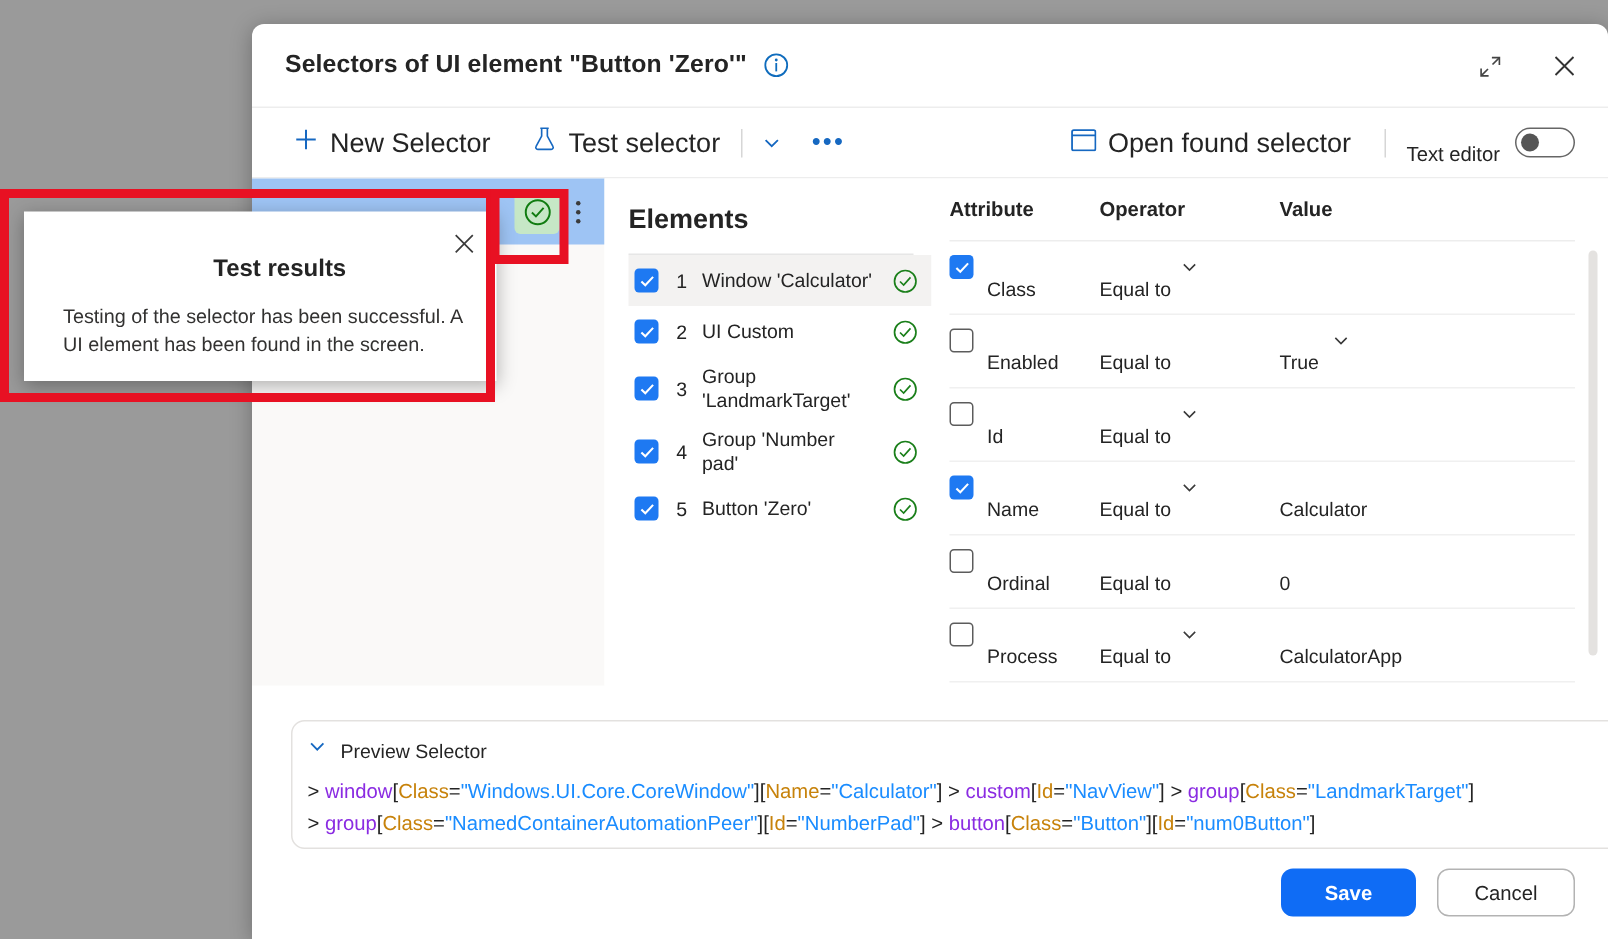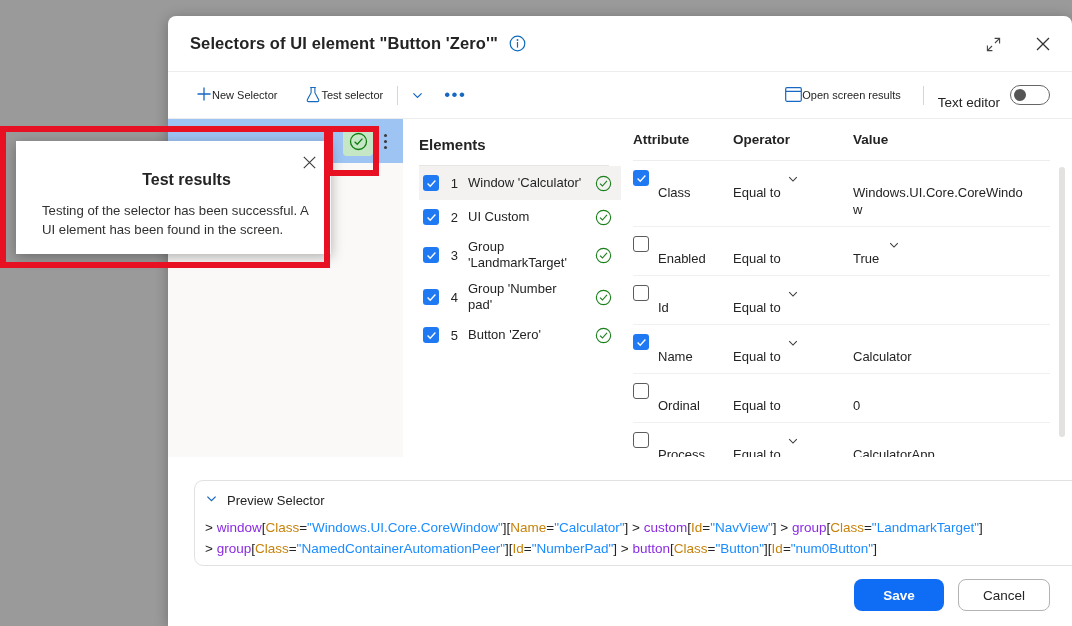--- a/index.html
+++ b/index.html
@@ -49,22 +49,22 @@
   }
 
   
   #toolbar {
     position: relative; height: 47px;
     border-bottom: 1px solid #ededed;
     display: flex; align-items: center;
   }
   .tb-group-left { display: flex; align-items: center; margin-left: 20px; gap: 0; }
   .tb-item {
-    display: flex; align-items: center; 
-    padding: 5px 8px; cursor: pointer; font-size: 11px; color: #242424;
+    display: flex; align-items: center; gap: 8px;
+    padding: 5px 8px; cursor: pointer; font-size: 18px; color: #242424;
     white-space: nowrap;
   }
   .tb-sep {
     width: 1px; height: 19px; background: #d6d6d6; margin: 0 6px;
   }
   .tb-chev { padding: 5px 7px; cursor: pointer; display: flex; align-items: center; }
   .tb-ellipsis {
     padding: 2px 9px; cursor: pointer; color: #1668c1; font-size: 17px;
     letter-spacing: 1.5px; line-height: 10px; margin-left: 4px;
   }
@@ -104,21 +104,21 @@
   .sel-kebab span {
     width: 3px; height: 3px; border-radius: 50%; background: #3b3b3b; display: block;
   }
 
   
   #elements-panel {
     width: 218px; flex: 0 0 218px; padding: 0 0 0 16px; background: #fff;
     position: relative;
   }
   #elements-title {
-    font-size: 15px; font-weight: 600; color: #242424;
+    font-size: 18px; font-weight: 600; color: #242424;
     margin: 17px 0 0 0;
   }
   #elements-rule {
     height: 1px; background: #e6e6e6; margin: 12px 12px 0 0;
   }
   .el-row {
     display: flex; align-items: center; min-height: 34px;
     padding: 5px 8px 5px 4px; gap: 10px;
   }
   .el-row.active { background: #f3f2f1; }
@@ -275,21 +275,21 @@
       <div class="tb-ellipsis">•••</div>
     </div>
     <div id="tb-right">
       <div class="tb-item">
         <span>
           <svg width="17" height="15" viewBox="0 0 17 15">
             <rect x="0.7" y="0.7" width="15.6" height="13.6" rx="1.2" fill="none" stroke="#1668c1" stroke-width="1.2"></rect>
             <path d="M0.7 4.3h15.6" stroke="#1668c1" stroke-width="1.2"></path>
           </svg>
         </span>
-        <span>Open screen results</span>
+        <span>Open found selector</span>
       </div>
       <div class="tb-sep" style="margin:0 14px;"></div>
       <span class="cell-txt" style="font-size:13.5px;">Text editor</span>
       <div class="toggle-track">
         <div class="toggle-knob"></div>
       </div>
     </div>
   </div>
 
   <div id="dlg-body">
@@ -408,23 +408,20 @@
                 </svg>
               </div>
               <span class="cell-txt">Class</span>
             </div>
             <div class="col-op">
               <span class="cell-txt">Equal to</span>
               <span class="chev-sm"><svg width="12" height="12" viewBox="0 0 13 13">
                   <path d="M2.4 4.6 L6.5 8.7 L10.6 4.6" fill="none" stroke="#3a3a3a" stroke-width="1.15"></path>
                 </svg></span>
             </div>
-            <div class="col-val" style="display: flex; align-items: flex-start; gap: 9px;">
-              <span class="cell-txt" style="max-width: 178px; word-break: break-all;">Windows.UI.Core.CoreWindow</span>
-            </div>
           </div>
           <div class="attr-row">
             <div class="col-attr">
               <div class="cbx unchecked"></div>
               <span class="cell-txt">Enabled</span>
             </div>
             <div class="col-op">
               <span class="cell-txt">Equal to</span>
             </div>
             <div class="col-val" style="display: flex; align-items: flex-start; gap: 9px;">

